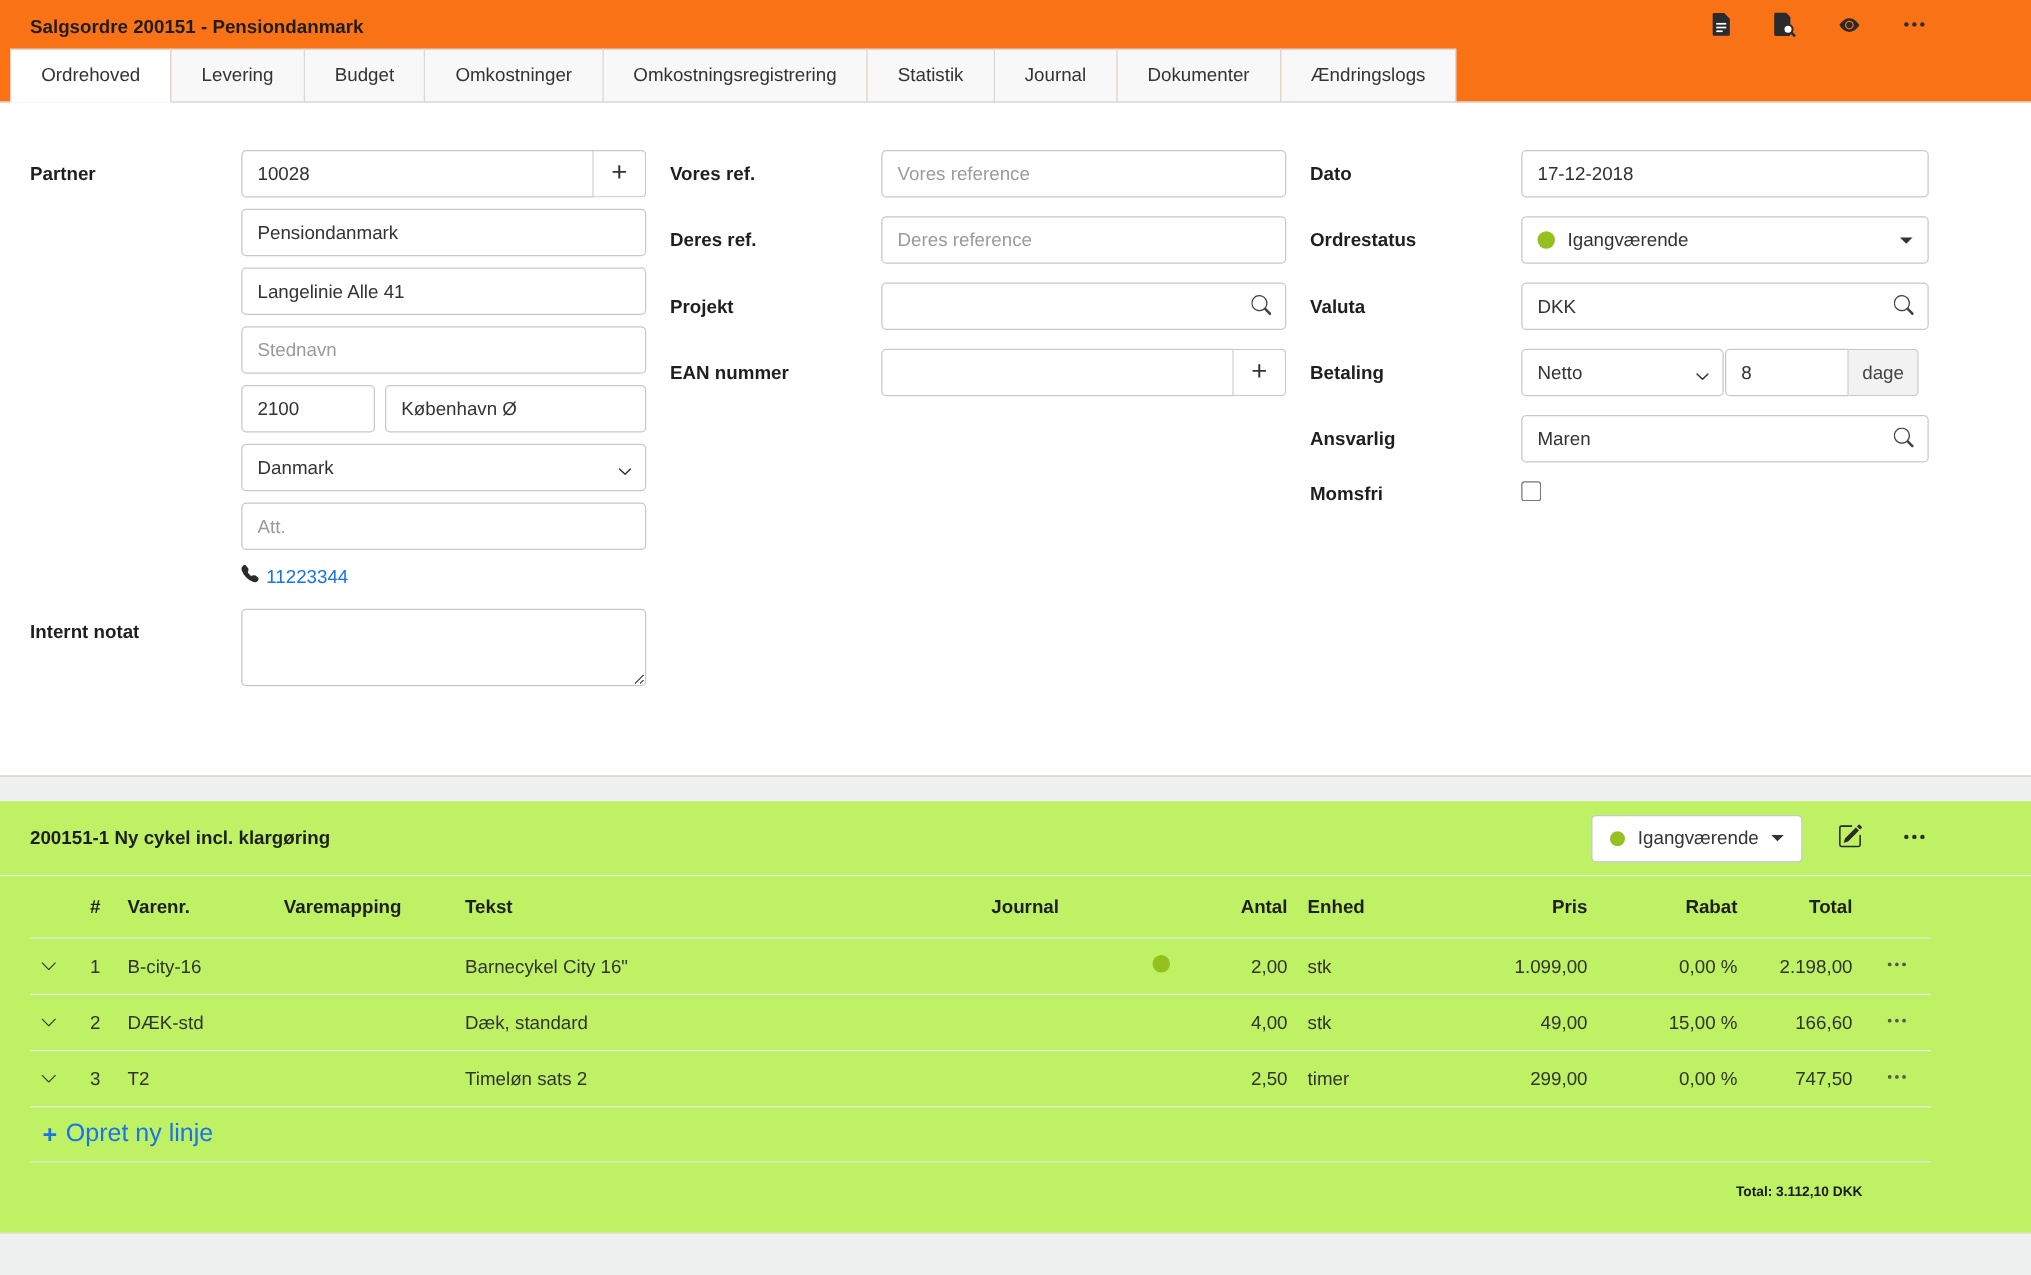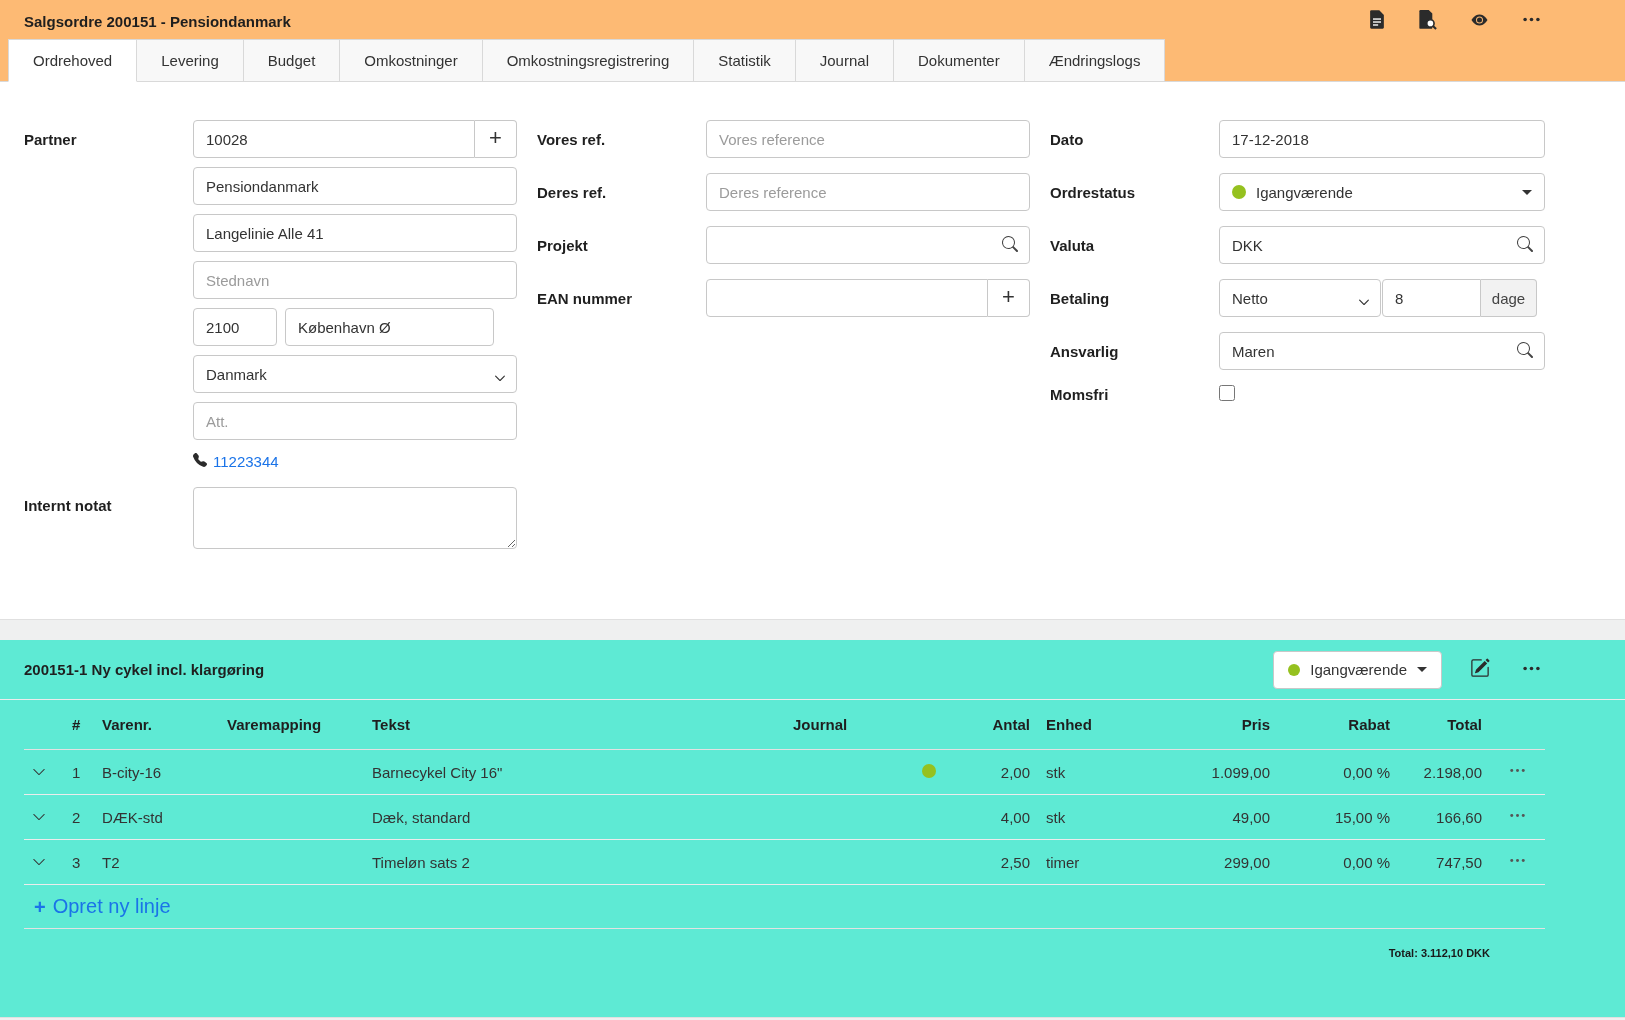--- a/index.html
+++ b/index.html
@@ -3,21 +3,21 @@
 <meta charset="utf-8">
 <style>
   * { box-sizing: border-box; }
   html,body { margin:0; padding:0; }
   body {
     width:1625px; min-height:1020px;
     background:#eff0f0;
     font-family:"Liberation Sans", sans-serif;
     font-size:15px; color:#333;
   }
-  .card { background:#fdba74; border-bottom:1px solid #e0e0e0; }
+  .card { background:#f97316; border-bottom:1px solid #e0e0e0; }
 
   
   .titlebar {
     display:flex; align-items:center;
     padding:8px 80px 4px 24px; height:38px;
   }
   .titlebar .title { font-weight:700; font-size:15px; color:#1e1e1e; }
   .titlebar .spacer { flex:1; }
   .iconbtn {
     background:none; border:none; padding:4px; margin-left:24px;
@@ -33,21 +33,21 @@
     padding:0 24px; line-height:42px; font-size:15px; color:#333;
     background:#f8f8f8; border:1px solid #d9d9d9; border-left:none;
     cursor:pointer; white-space:nowrap; margin-bottom:-1px; height:43px;
   }
   .tab:first-child { border-left:1px solid #d9d9d9; }
   .tab.active { background:#fff; border-bottom:1px solid #fff; }
 
   
   .form {
     display:flex; gap:19px;
-    padding:38px 80px 58px 24px; background:#fff;justify-content:space-between;
+    padding:38px 80px 58px 24px; background:#fff;
   }
   .fcol1 { width:493px; }
   .fcol2 { width:493px; }
   .fcol3 { width:495px; }
   .frow { display:flex; align-items:center; margin-bottom:9px; }
   .fcol2 .frow, .fcol3 .frow { margin-bottom:15px; }
   .frow.top { align-items:flex-start; }
   .flabel { flex:0 0 169px; font-weight:700; color:#1f1f1f; }
   .frow.top .flabel { padding-top:10px; }
   .ffield { flex:1; min-width:0; }
@@ -80,21 +80,21 @@
   .searchwrap input { padding-right:38px; }
   .searchwrap .sicon { position:absolute; right:12px; top:10px; cursor:pointer; }
 
   .selwrap { position:relative; width:100%; }
   .selwrap select { appearance:none; -webkit-appearance:none; padding-right:30px; }
   .selwrap .caret {
     position:absolute; right:11px; top:14px; pointer-events:none;
   }
 
   .zipcity { display:flex; gap:8px; }
-  .zipcity .zip { width:84px; }
+  .zipcity .zip { width:107px; }
   .zipcity .city { width:209px; }
 
   .phone-row { margin-left:169px; display:flex; align-items:center; gap:6px; height:24px; margin-bottom:14px; }
   .link { color:#1a73e8; text-decoration:none; cursor:pointer; }
 
   .statusctrl { display:flex; align-items:center; gap:10px; cursor:pointer; }
   .dot { border-radius:50%; display:inline-block; flex:0 0 auto; }
   .dot14 { width:14px; height:14px; }
   .dot12 { width:12px; height:12px; }
   .tri {
@@ -107,21 +107,21 @@
   .betaling .terms { width:162px; flex:0 0 162px; }
   .betaling .daysgrp { width:155px; flex:0 0 155px; }
   .betaling .daysgrp input { width:99px; }
 
   input[type=checkbox] {
     width:16px; height:16px; margin:0; cursor:pointer;
     accent-color:#fff; border:1px solid #999;
   }
 
   
-  .lines-card { margin-top:20px; background:#5eead4; border-bottom:1px solid #e0e0e0; padding-bottom:52px; }
+  .lines-card { margin-top:20px; background:#bef264; border-bottom:1px solid #e0e0e0; padding-bottom:20px; }
   .lines-header {
     display:flex; align-items:center;
     padding:10px 80px 10px 24px; height:60px;
     border-bottom:1px solid #ececec;
   }
   .lines-title { font-weight:700; font-size:15px; color:#1f1f1f; }
   .lines-header .spacer { flex:1; }
   .statusbtn {
     display:flex; align-items:center; gap:10px;
     border:1px solid #c8c8c8; border-radius:4px; background:#fff;

